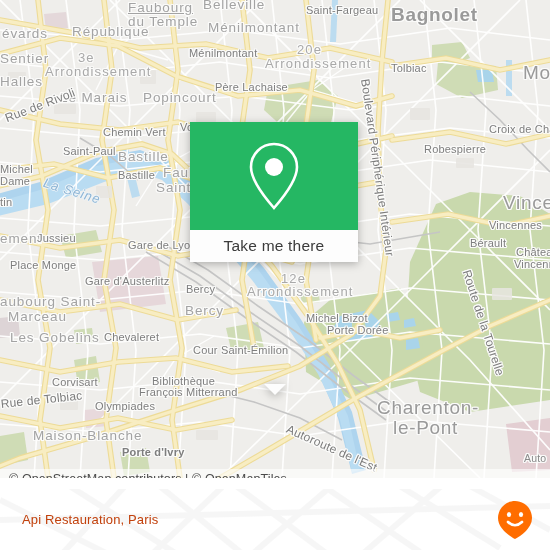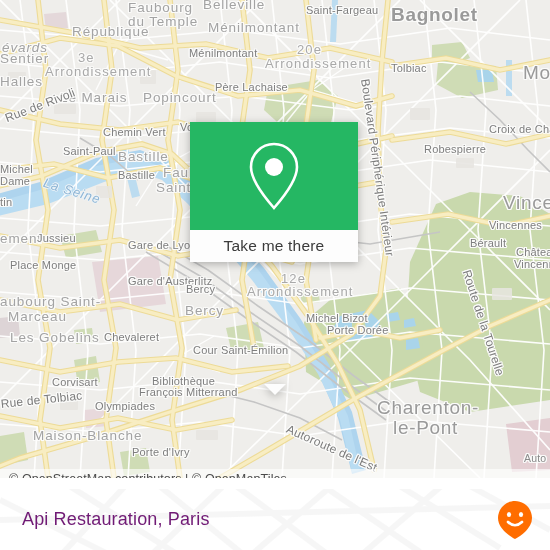--- a/index.html
+++ b/index.html
@@ -67,21 +67,21 @@
 
   
   #footer{
     position:absolute;left:0;top:489px;width:550px;height:61px;
     background:#ffffff;overflow:hidden;
   }
   #footer-watermark{position:absolute;left:0;top:-489px;opacity:.08;}
   #footer-title{
     position:absolute;left:22px;top:0;height:61px;
     display:flex;align-items:center;
-    font-size:18px;color:#701a75;letter-spacing:.15px;
+    font-size:13px;color:#c2410c;letter-spacing:.15px;
   }
   #moovit-logo{
     position:absolute;right:18px;top:0;height:61px;
     display:flex;align-items:center;gap:2px;
   }
   #moovit-word{
     font-size:30px;font-weight:bold;color:#121212;
     letter-spacing:-1.2px;font-family:"DejaVu Sans", sans-serif;
   }
 </style>
@@ -265,23 +265,23 @@
         <rect x="456" y="158" width="18" height="10" rx="1"></rect>
         <rect x="492" y="288" width="20" height="12" rx="1"></rect>
         <rect x="60" y="398" width="18" height="12" rx="1"></rect>
         <rect x="196" y="430" width="22" height="10" rx="1"></rect>
         <rect x="266" y="206" width="18" height="10" rx="1"></rect>
         <rect x="96" y="186" width="16" height="12" rx="1"></rect>
       </g>
     </svg>
 
     <div id="map-labels">
-        <div class="maplabel lbl-suburb" style="left: 2px; top: 40px; transform-origin: left top; font-style: italic;">évards</div>
+        <div class="maplabel lbl-suburb" style="left: 2px; top: 26px; transform-origin: left top;">évards</div>
         <div class="maplabel lbl-suburb" style="left: 0px; top: 51px; transform-origin: left top;">Sentier</div>
-        <div class="maplabel lbl-suburb" style="left: 128px; top: 0px; transform-origin: left top;">Faubourg</div>
+        <div class="maplabel lbl-suburb" style="left: 128px; top: 0px; transform-origin: left top; text-decoration: underline;">Faubourg</div>
         <div class="maplabel lbl-suburb" style="left: 128px; top: 14px; transform-origin: left top;">du Temple</div>
         <div class="maplabel lbl-suburb" style="left: 203px; top: -3px; transform-origin: left top;">Belleville</div>
         <div class="maplabel lbl-poi" style="left: 306px; top: 4px; transform-origin: left top;">Saint-Fargeau</div>
         <div class="maplabel lbl-city-big" style="left: 391px; top: 4px; transform-origin: left top; font-weight: bold;">Bagnolet</div>
         <div class="maplabel lbl-suburb" style="left: 72px; top: 24px; transform-origin: left top;">République</div>
         <div class="maplabel lbl-suburb" style="left: 208px; top: 20px; transform-origin: left top;">Ménilmontant</div>
         <div class="maplabel lbl-poi" style="left: 189px; top: 47px; transform-origin: left top;">Ménilmontant</div>
         <div class="maplabel lbl-district" style="left: 78px; top: 50px; transform-origin: left top;">3e</div>
         <div class="maplabel lbl-district" style="left: 45px; top: 64px; transform-origin: left top;">Arrondissement</div>
         <div class="maplabel lbl-district" style="left: 297px; top: 42px; transform-origin: left top;">20e</div>
@@ -309,42 +309,42 @@
         <div class="maplabel lbl-poi" style="left: 516px; top: 246px; transform-origin: left top;">Château</div>
         <div class="maplabel lbl-poi" style="left: 514px; top: 258px; transform-origin: left top;">Vincenn</div>
         <div class="maplabel lbl-poi" style="left: 0px; top: 163px; transform-origin: left top;">Michel</div>
         <div class="maplabel lbl-poi" style="left: 0px; top: 175px; transform-origin: left top;">Dame</div>
         <div class="maplabel lbl-water" style="left: 46px; top: 175px; transform: rotate(17deg); transform-origin: left top;">La Seine</div>
         <div class="maplabel lbl-poi" style="left: 0px; top: 196px; transform-origin: left top;">tin</div>
         <div class="maplabel lbl-suburb" style="left: 0px; top: 231px; transform-origin: left top;">ement</div>
         <div class="maplabel lbl-poi" style="left: 37px; top: 232px; transform-origin: left top;">Jussieu</div>
         <div class="maplabel lbl-poi" style="left: 128px; top: 239px; transform-origin: left top;">Gare de Lyon</div>
         <div class="maplabel lbl-poi" style="left: 10px; top: 259px; transform-origin: left top;">Place Monge</div>
-        <div class="maplabel lbl-poi" style="left: 85px; top: 275px; transform-origin: left top; margin-left: 43px;">Gare d'Austerlitz</div>
+        <div class="maplabel lbl-poi" style="left: 85px; top: 275px; transform-origin: left top;">Gare d'Austerlitz</div>
         <div class="maplabel lbl-poi" style="left: 186px; top: 283px; transform-origin: left top;">Bercy</div>
         <div class="maplabel lbl-district" style="left: 281px; top: 271px; transform-origin: left top;">12e</div>
         <div class="maplabel lbl-district" style="left: 247px; top: 284px; transform-origin: left top;">Arrondissement</div>
         <div class="maplabel lbl-suburb" style="left: 0px; top: 294px; transform-origin: left top;">aubourg Saint-</div>
         <div class="maplabel lbl-suburb" style="left: 8px; top: 309px; transform-origin: left top;">Marceau</div>
         <div class="maplabel lbl-suburb" style="left: 185px; top: 303px; transform-origin: left top;">Bercy</div>
         <div class="maplabel lbl-poi" style="left: 306px; top: 312px; transform-origin: left top;">Michel Bizot</div>
         <div class="maplabel lbl-poi" style="left: 327px; top: 324px; transform-origin: left top;">Porte Dorée</div>
         <div class="maplabel lbl-suburb" style="left: 10px; top: 330px; transform-origin: left top;">Les Gobelins</div>
         <div class="maplabel lbl-poi" style="left: 104px; top: 331px; transform-origin: left top;">Chevaleret</div>
         <div class="maplabel lbl-road-big" style="left: 473px; top: 268px; transform: rotate(72deg); transform-origin: left top;">Route de la Tourelle</div>
         <div class="maplabel lbl-poi" style="left: 193px; top: 344px; transform-origin: left top;">Cour Saint-Émilion</div>
         <div class="maplabel lbl-poi" style="left: 8px; top: 376px; transform-origin: left top; padding-left: 44px;">Corvisart</div>
         <div class="maplabel lbl-poi" style="left: 152px; top: 375px; transform-origin: left top;">Bibliothèque</div>
         <div class="maplabel lbl-poi" style="left: 139px; top: 386px; transform-origin: left top;">François Mitterrand</div>
         <div class="maplabel lbl-road-big" style="left: 0px; top: 397px; transform: rotate(-6deg); transform-origin: left top;">Rue de Tolbiac</div>
         <div class="maplabel lbl-poi" style="left: 95px; top: 400px; transform-origin: left top;">Olympiades</div>
         <div class="maplabel lbl-city-big" style="left: 377px; top: 397px; transform-origin: left top;">Charenton-</div>
         <div class="maplabel lbl-city-big" style="left: 393px; top: 417px; transform-origin: left top;">le-Pont</div>
         <div class="maplabel lbl-suburb" style="left: 33px; top: 428px; transform-origin: left top;">Maison-Blanche</div>
-        <div class="maplabel lbl-poi" style="left: 132px; top: 446px; transform-origin: left top;">Porte d'Ivry</div>
+        <div class="maplabel lbl-poi" style="left: 122px; top: 446px; transform-origin: left top; font-weight: bold;">Porte d'Ivry</div>
         <div class="maplabel lbl-road-big" style="left: 290px; top: 422px; transform: rotate(24deg); transform-origin: left top;">Autoroute de l'Est</div>
         <div class="maplabel lbl-road" style="left: 524px; top: 452px; transform-origin: left top;">Auto</div>
       </div>
 
     <div id="popup">
       <div id="popup-body">
         <svg width="58" height="72" viewBox="0 0 58 72">
           <path d="M29 4 C16.3 4 6 14.3 6 27 C6 41 22 60 29 68 C36 60 52 41 52 27
                    C52 14.3 41.7 4 29 4 Z" fill="none" stroke="#ffffff" stroke-width="2.6"></path>
           <circle cx="29" cy="27" r="9" fill="#ffffff"></circle>

